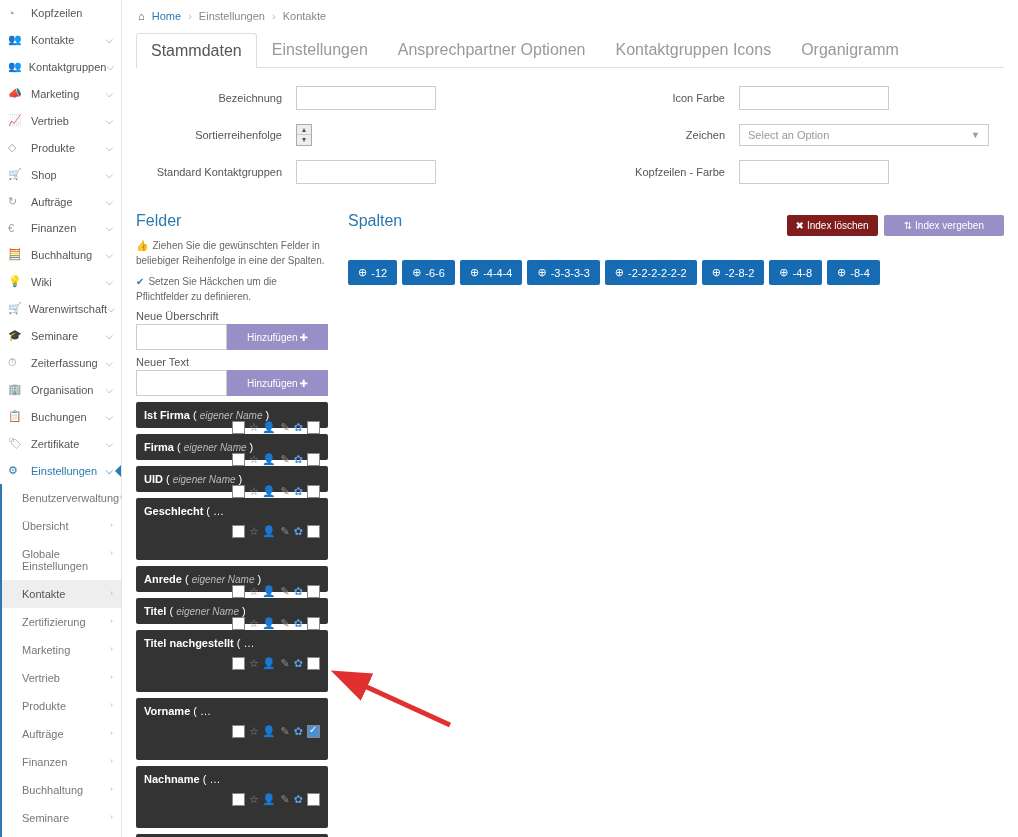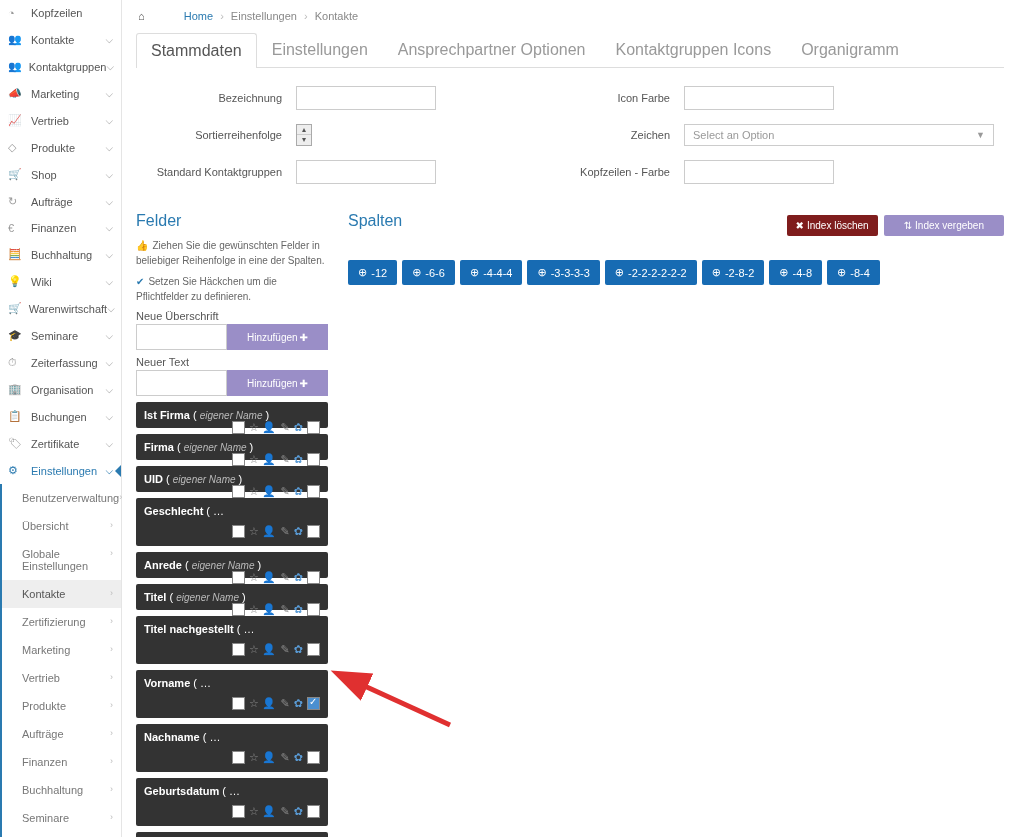--- a/index.html
+++ b/index.html
@@ -1,17 +1,17 @@
 <!DOCTYPE html>
 <html><head>
 <meta charset="utf-8">
 <style>
 * { box-sizing: border-box; margin: 0; padding: 0; }
 body { font-family: 'Segoe UI', Arial, sans-serif; font-size: 12px; color: #555; background: #fff; width: 1018px; }
-a { text-decoration: none; margin-left: 32px; }
+a { text-decoration: none; }
 
 
 .sidebar { position: absolute; left:0; top:0; width:122px; background:#fff; border-right:1px solid #e5e5e5; }
 .side-item { display:flex; align-items:center; padding:7px 8px; color:#555; cursor:pointer; font-size:11px; }
 .side-item .icon { width:16px; display:inline-block; color:#999; margin-right:7px; font-size:11px; }
 .side-item .chev { margin-left:auto; font-size:10px; color:#aaa; }
 .side-item.active { color:#2a7ab0; }
 .side-item.active .icon, .side-item.active .chev { color:#2a7ab0; }
 .sub-container { border-left:2px solid #2a7ab0; margin-left:0; }
 .sub-item { display:flex; padding:8px 8px 8px 20px; font-size:11px; color:#777; cursor:pointer; }
@@ -28,41 +28,41 @@
 
 .tabs { border-bottom:1px solid #ddd; display:flex; gap:0; }
 .tab { padding:8px 14px; font-size:16px; color:#999; border:1px solid transparent; border-bottom:none; cursor:pointer; background:#fff; }
 .tab.active { color:#555; border-color:#ddd #ddd #fff #ddd; border-radius:3px 3px 0 0; position:relative; top:1px; background:#fff; }
 
 .form-area { padding:18px 10px 8px 10px; display:flex; gap:38px; }
 .form-col { flex:1; }
 .form-row { display:flex; align-items:center; margin-bottom:14px; }
 .form-row label { width:150px; text-align:right; padding-right:14px; font-size:11px; color:#555; }
 .form-row input[type=text] { border:1px solid #ccc; padding:5px; width:140px; font-size:11px; }
-.form-row .select-wrap { border:1px solid #ccc; padding:4px 8px; width:310px; font-size:11px; color:#999; display:flex; justify-content:space-between; align-items:center; }
+.form-row .select-wrap { border:1px solid #ccc; padding:4px 8px; width:250px; font-size:11px; color:#999; display:flex; justify-content:space-between; align-items:center; }
 .stepper { display:flex; flex-direction:column; border:1px solid #aaa; }
 .stepper div { width:14px; height:10px; background:#eee; text-align:center; line-height:9px; font-size:8px; color:#555; cursor:pointer; border-bottom:1px solid #ccc;}
 
 .section-row { display:flex; gap:20px; margin-top:6px; }
 .felder-col { width:192px; }
 .spalten-col { flex:1; }
 h3.blue { color:#2a7ab0; font-weight:400; font-size:16px; margin-bottom:8px; }
 
 .hint { font-size:10px; color:#666; line-height:1.5; margin-bottom:6px; }
 .hint .thumb { color:#2a7ab0; margin-right:4px; }
 .hint .check { color:#2a7ab0; margin-right:4px; }
 
 .small-label { font-size:11px; color:#555; margin:4px 0 2px; }
 .inline-add { display:flex; margin-bottom:6px; }
 .inline-add input { flex:1; border:1px solid #ccc; padding:6px; font-size:11px; min-width:0; }
 .btn-purple { background:#9a8ec7; color:#fff; border:none; padding:6px 20px; font-size:10px; cursor:pointer; white-space:nowrap; }
 .btn-purple .plus { margin-left:2px; }
 
 .field-card { background:#333; color:#fff; border-radius:2px; padding:7px 8px; margin-bottom:6px; font-size:11px; }
-.field-card.twoline { padding-bottom:8px; }
+.field-card.twoline { padding-bottom:22px; }
 .field-title { display:inline; }
 .field-title .hint-name { font-style:italic; color:#bbb; font-size:10px; }
 .field-toolbar { float:right; display:flex; align-items:center; gap:4px; }
 .field-card.twoline .field-toolbar { float:none; display:flex; justify-content:flex-end; margin-top:8px; }
 .chk { width:13px; height:13px; background:#fff; border:1px solid #888; display:inline-block; }
 .chk.checked { background:#4a8fd0; position:relative; }
 .chk.checked::after { content:"✓"; color:#fff; font-size:10px; position:absolute; left:1px; top:-2px; }
 .tool-icon { color:#888; font-size:11px; cursor:pointer; }
 .tool-icon.star { color:#888; }
 .tool-icon.user { color:#888; }

